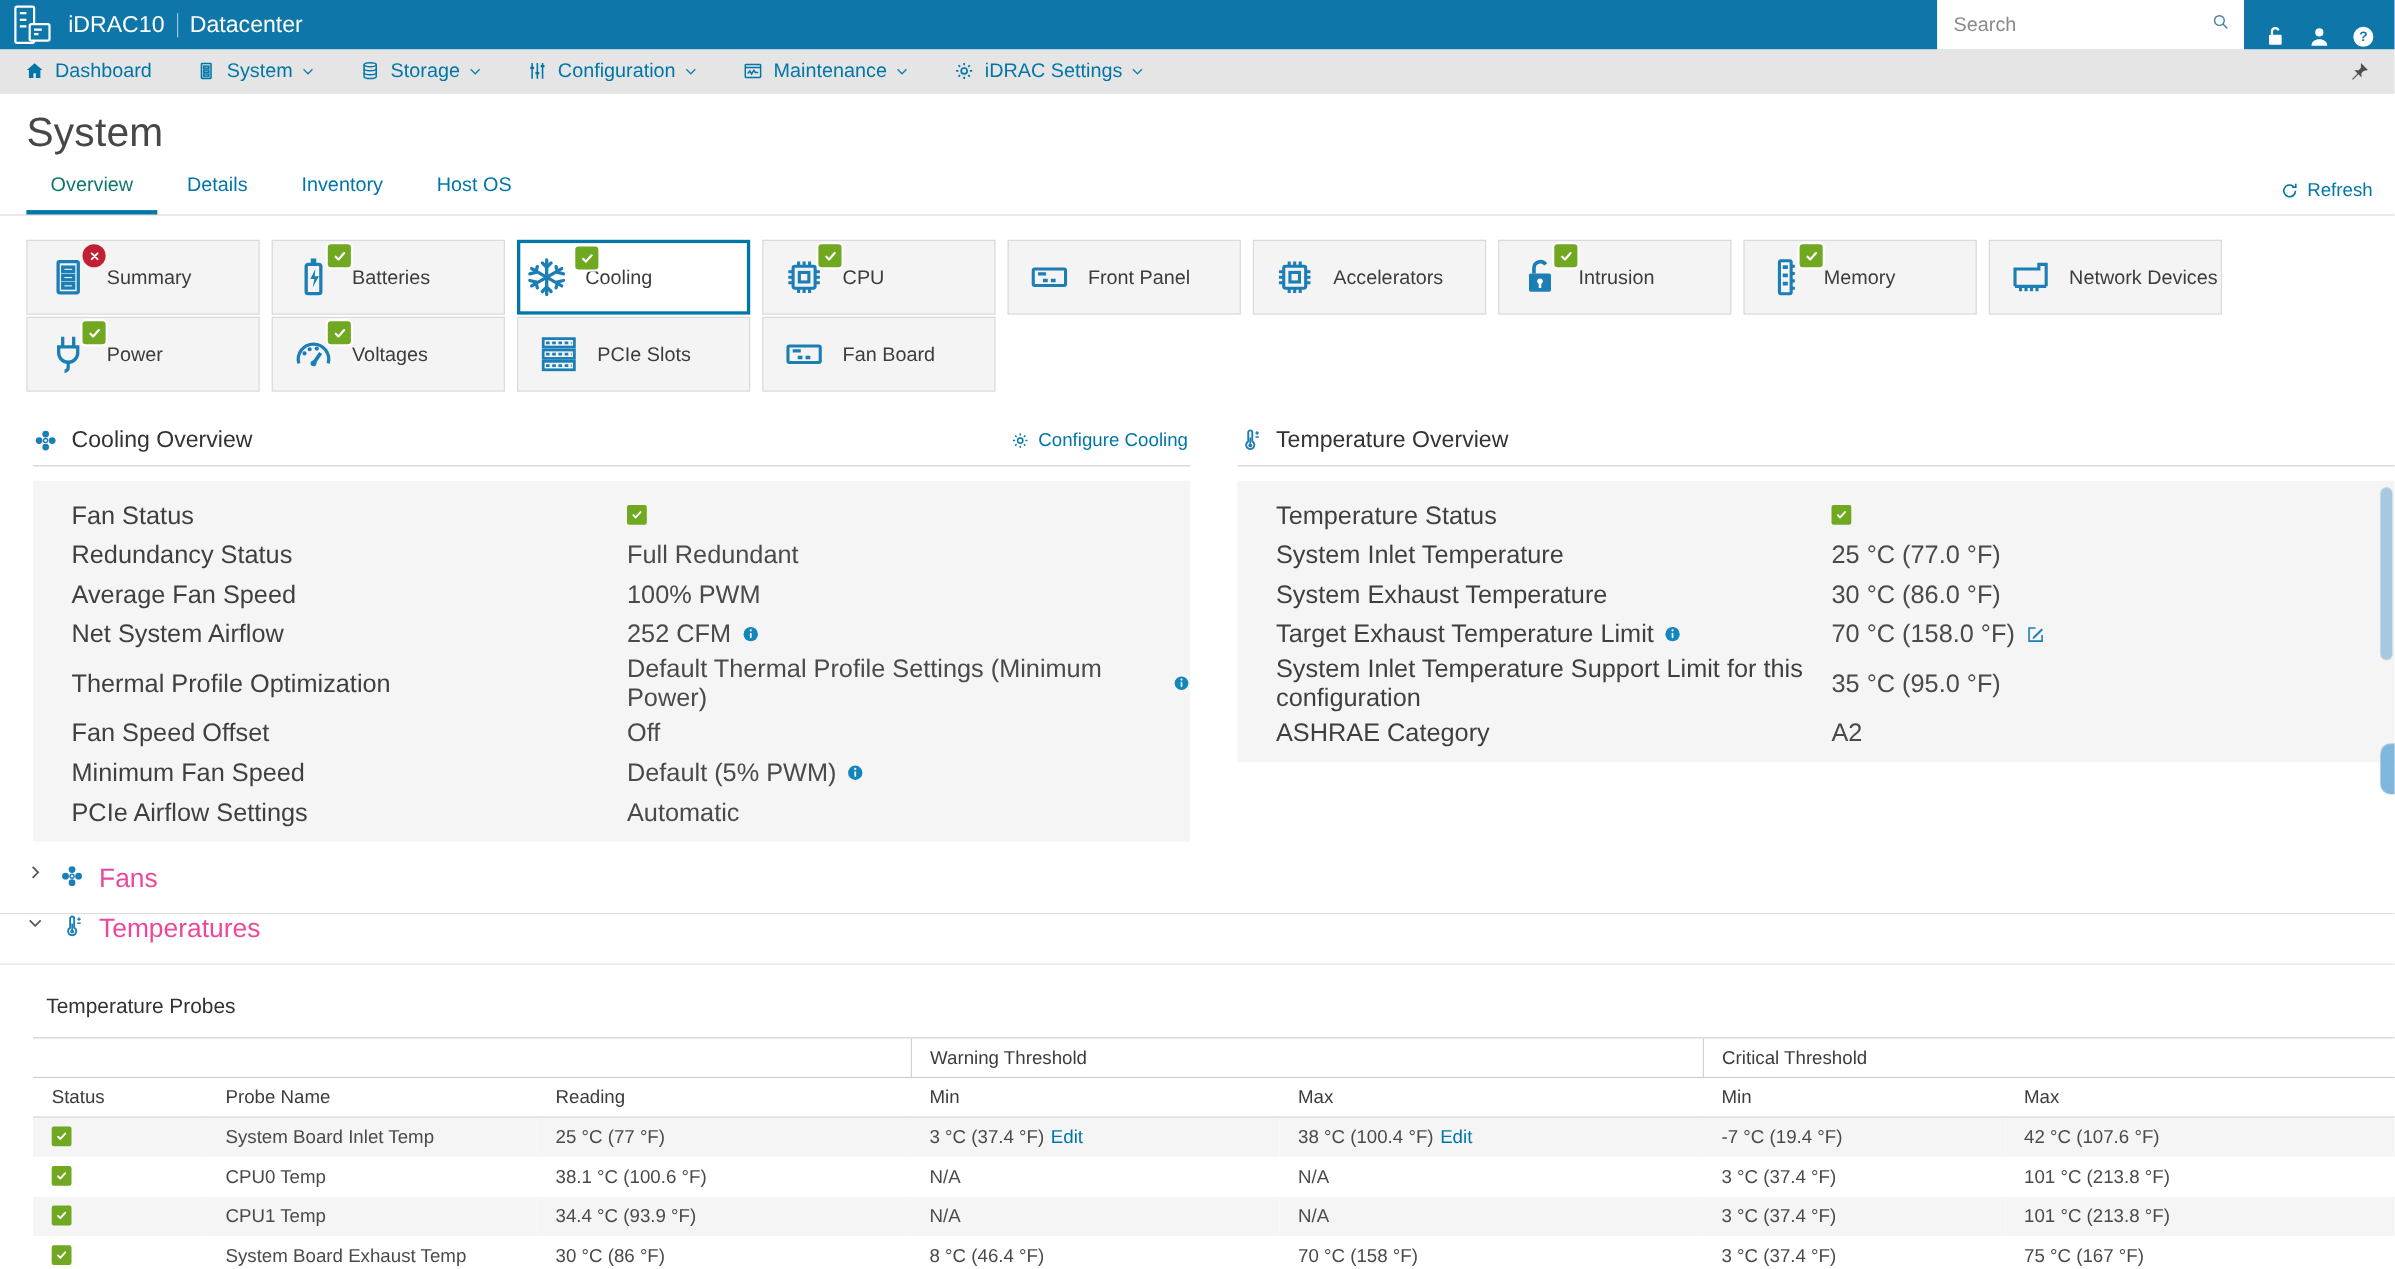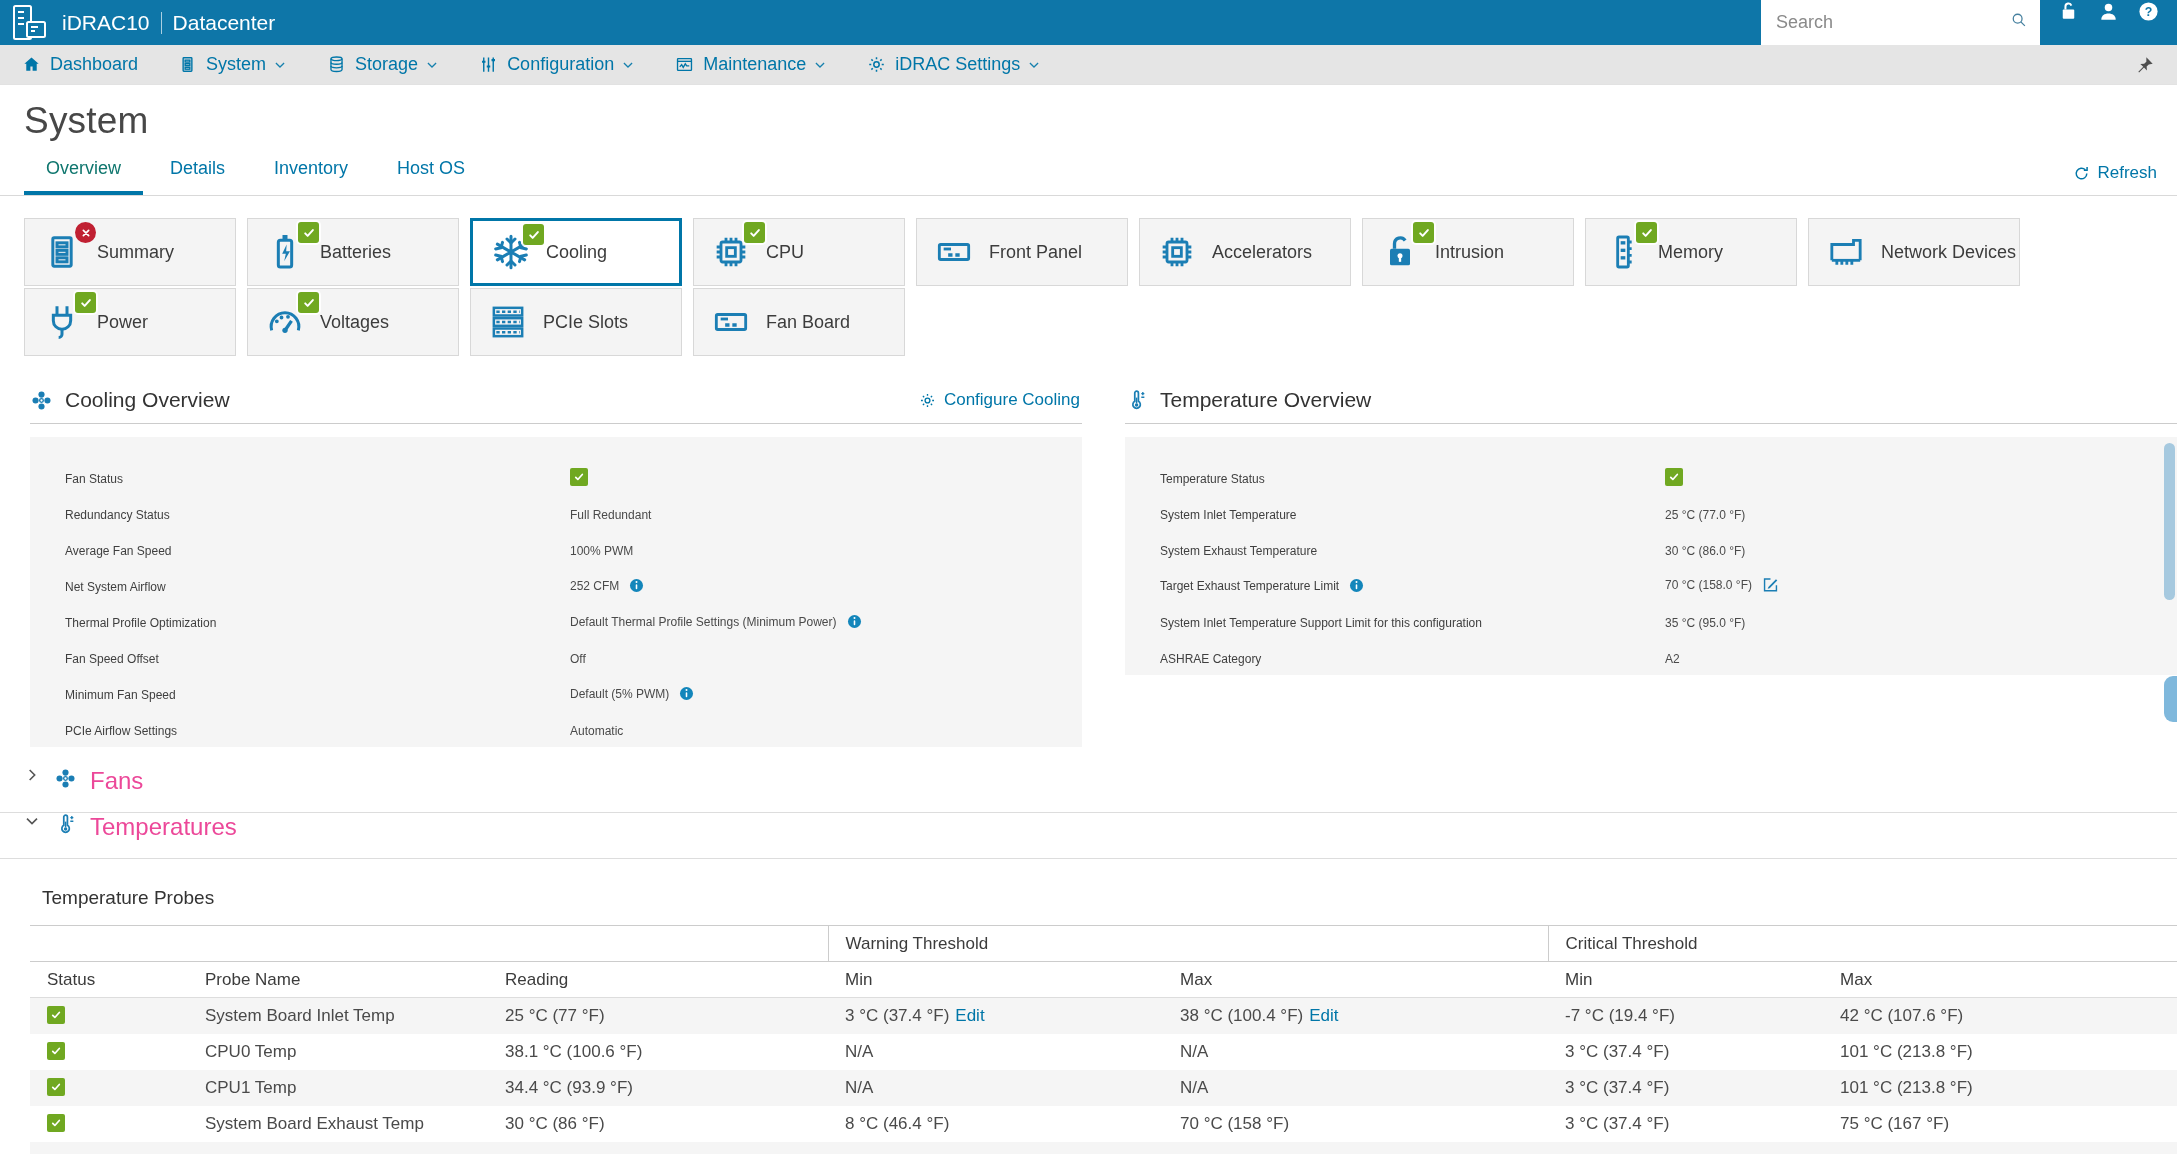--- a/index.html
+++ b/index.html
@@ -5,21 +5,21 @@
   html,body{margin:0;padding:0;width:2177px;height:1154px;overflow:hidden;background:#fff;
     font-family:"Liberation Sans", sans-serif;-webkit-font-smoothing:antialiased;}
   *{box-sizing:border-box}
   svg{display:block}
 
   
   .topbar{height:45px;background:var(--header,#0E76A8);display:flex;align-items:center;color:#fff;padding-left:10px}
   .logo{width:40px;height:40px;margin-right:12px}
   .brand{font-size:21px;display:flex;align-items:center}
   .brand .sep{width:1px;height:22px;background:rgba(255,255,255,.65);margin:0 11px}
-  .topbar-right{margin-left:auto;display:flex;align-items:flex-start;height:100%}
+  .topbar-right{margin-left:auto;display:flex;align-items:flex-end;height:100%}
   .searchbox{width:279px;height:45px;background:#fff;display:flex;align-items:center;padding:0 13px}
   .searchbox input{border:0;outline:0;flex:1;font-size:18px;color:#555;font-family:inherit;background:transparent}
   .searchbox input::placeholder{color:#8a8a8a}
   .searchbox .sicon{width:24px;height:24px;color:#46809f}
   .tb-icons{display:flex;align-items:center;gap:17px;padding:0 17px}
   .tb-icons .ticn{width:23px;height:23px;color:#fff;cursor:pointer}
 
   
   .navbar{height:40px;background:#e5e5e5;border-bottom:1px solid #e2e2e2;display:flex;align-items:center;padding:0 22px}
   .nav-item{display:flex;align-items:center;gap:9px;color:var(--accent,#0076A8);font-size:18px;margin-right:40px;cursor:pointer}
@@ -33,36 +33,36 @@
   .tab{font-size:18px;color:var(--accent,#0076A8);padding:6px 22px 12px;margin-right:5px;cursor:pointer;border-bottom:4px solid transparent}
   .tab.active{color:#0f766e;border-bottom-color:var(--accent,#0076A8)}
   .refresh{margin-left:auto;color:var(--accent,#0076A8);font-size:17px;display:flex;align-items:center;gap:7px;padding-bottom:12px;cursor:pointer}
   .refresh .ricn{width:17px;height:17px}
 
   
   .tiles{display:flex;flex-wrap:wrap;gap:2px 11px;padding:22px 24px 0 24px}
   .tile{position:relative;width:212px;height:68px;background:#f4f4f4;border:1px solid #d8d8d8;display:flex;align-items:center;padding-left:17px;cursor:pointer}
   .tile .ticon{width:40px;height:40px;color:#1b7eb4;flex:0 0 40px}
   .tile .tlabel{font-size:18px;color:#3c3c3c;margin-left:15px}
-  .tile.selected{background:#fff;border:3px solid var(--accent,#0076A8);padding-left:18px}
+  .tile.selected{background:#fff;border:3px solid var(--accent,#0076A8);padding-left:4px}
   .badge{position:absolute;top:3px;left:50px;width:21px;height:21px;border-radius:3px;display:flex;align-items:center;justify-content:center}
   .badge.ok{background:var(--success,#70A821);box-shadow:0 0 0 2px rgba(255,255,255,.9)}
   .badge.err{background:var(--error,#C02032);border-radius:50%;box-shadow:0 0 0 2px #f4f4f4}
   .badge svg{width:14px;height:14px}
 
   
   .overview-grid{display:grid;grid-template-columns:1052px 1fr;column-gap:43px;margin:28px 0 0 30px}
   .sec-head{display:flex;align-items:center;height:32px}
   .sec-head .shicon{width:23px;height:23px;color:#1b7eb4;margin-right:12px}
   .sec-title{font-size:21px;color:#333}
   .sec-action{margin-left:auto;color:var(--accent,#0076A8);font-size:17px;display:flex;align-items:center;gap:8px;cursor:pointer;padding-right:2px}
   .sec-action .gicn{width:17px;height:17px}
   .sec-divider{border-bottom:1px solid #ccc;margin-top:7px}
   .kv-panel{background:#f5f5f5;margin-top:13px;padding:13px 0 9px}
-  .kv-row{display:flex;min-height:36px;align-items:flex-end;padding-left:35px;font-size:12px;color:#3f3f3f}
+  .kv-row{display:flex;min-height:36px;align-items:center;padding-left:35px;font-size:23px;color:#3f3f3f}
   .kv-label{width:505px;flex:0 0 505px;display:flex;align-items:center;gap:9px}
   .kv-value{display:flex;align-items:center;gap:9px;color:#4a4a4a}
   .stchk{width:18px;height:18px;background:var(--success,#70A821);border-radius:2px;display:inline-flex;align-items:center;justify-content:center}
   .stchk svg{width:12px;height:12px}
   .iicn{width:17px;height:17px;color:#1386bb;cursor:pointer}
   .eicn{width:19px;height:19px;color:#1b7eb4;cursor:pointer}
 
   
   .section-rows{margin-top:20px}
   .section-row{display:flex;align-items:flex-start;height:46px;padding-left:24px;border-bottom:1px solid #ddd;font-size:24px;color:#ec4899;cursor:pointer}

